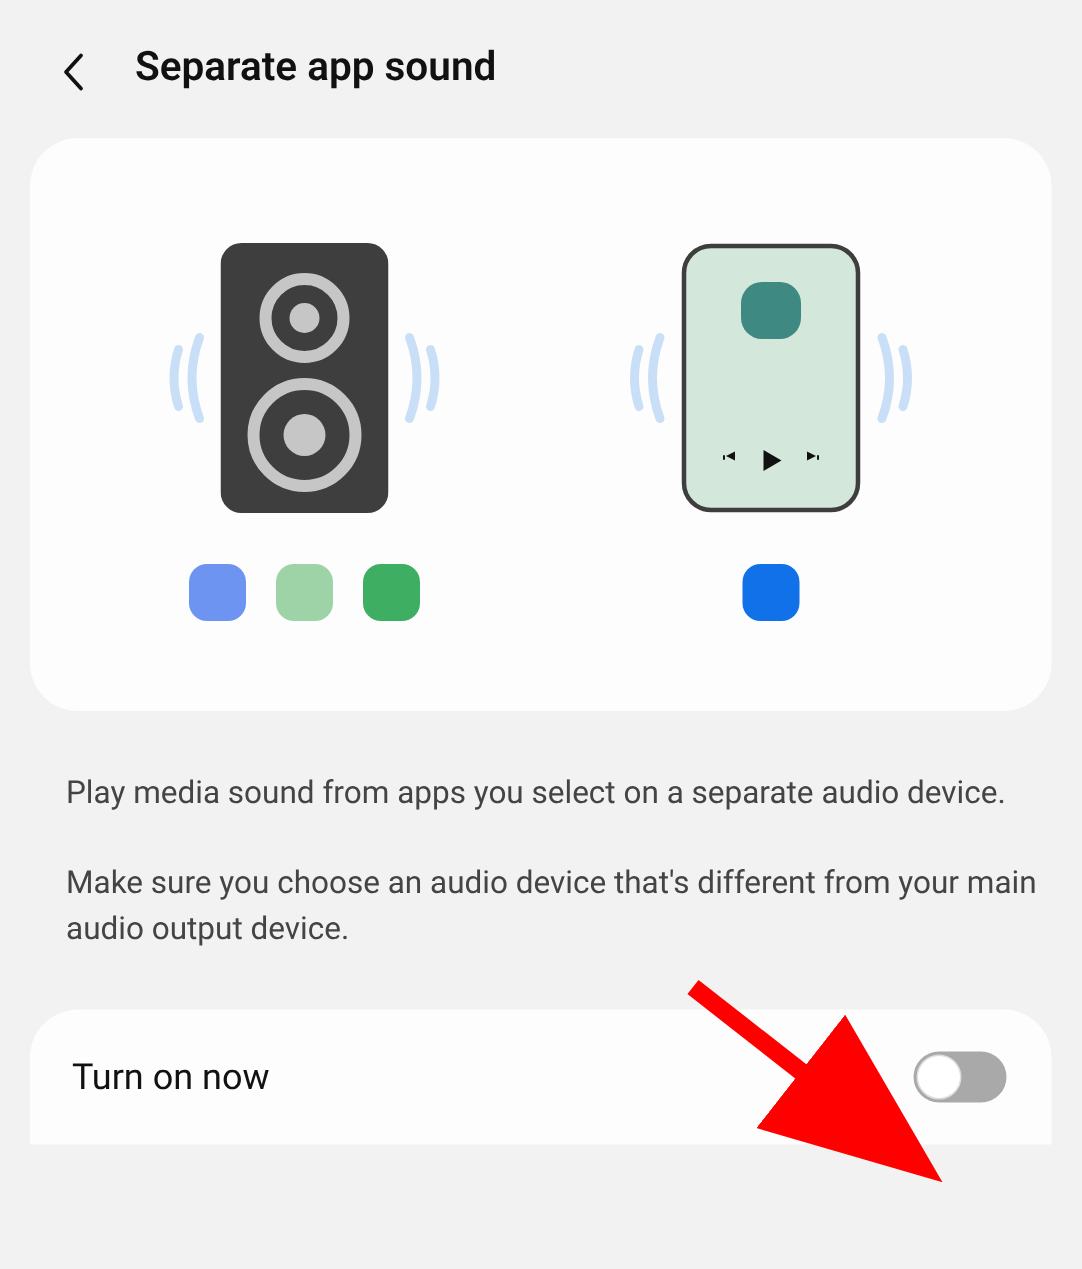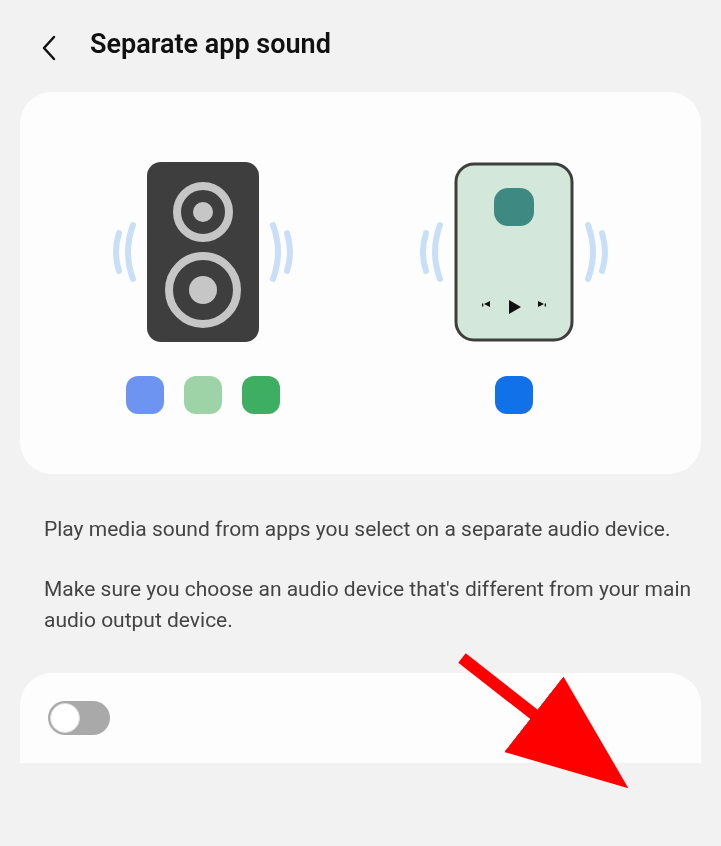--- a/index.html
+++ b/index.html
@@ -183,20 +183,21 @@
 
   </div>
 </div>
 
 <div class="desc">
   <p>Play media sound from apps you select on a separate audio device.</p>
   <p>Make sure you choose an audio device that's different from your main audio output device.</p>
 </div>
 
 <div class="toggle-row">
+  <div class="toggle-label">Turn on now</div>
   <div class="toggle">
     <div class="toggle-thumb"></div>
   </div>
 </div>
 
 <svg class="arrow-annotation" width="200" height="170">
   <defs>
     <marker id="ahead" markerWidth="10" markerHeight="10" refX="7" refY="4" orient="auto">
       <path d="M0,0 L10,4 L0,8 Z" fill="#ff0000"></path>
     </marker>

